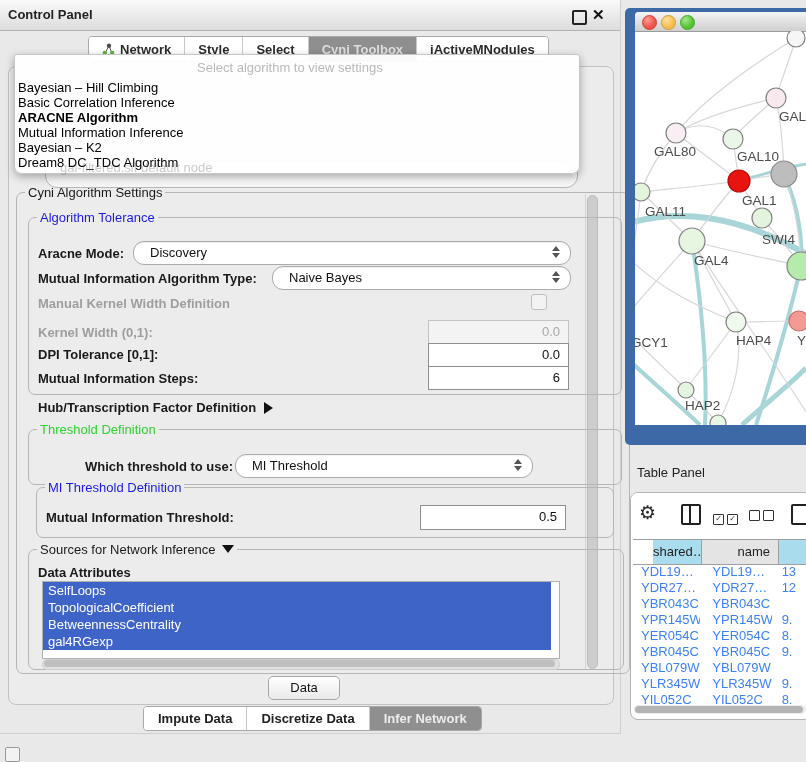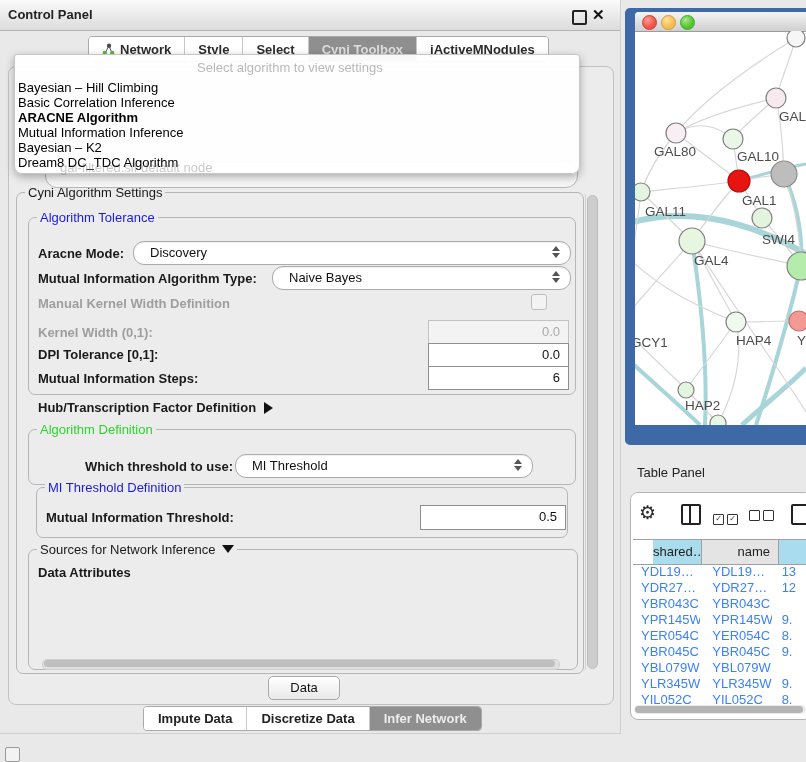--- a/index.html
+++ b/index.html
@@ -20,21 +20,21 @@
   .outer{left:8px;top:66px;width:604px;height:637px;background:#ececec;border:1px solid #c2c2c2;border-radius:8px;}
   
   .ghost-combo{left:45px;top:161px;width:531px;height:25px;border:1px solid #b6b6b6;border-radius:12px;background:#f6f6f6;z-index:1;}
   .ghost-text{left:60px;top:160px;z-index:6;color:rgba(100,100,100,0.35);}
   
   .popup{left:14px;top:54px;width:564px;height:118px;background:rgba(255,255,255,0.95);border:1px solid #c6c6c6;border-radius:3px 3px 8px 8px;box-shadow:0 3px 9px rgba(0,0,0,0.30);z-index:5;}
   .popup .ph{height:25px;line-height:25px;padding-left:182px;color:#b9b9b9;}
   .popup .it{height:15px;line-height:15px;padding-left:3px;color:#000;}
   .popup .it.b{font-weight:700;}
   
-  .group{border:1px solid #b6b6b6;border-radius:7px;}
+  .group{border:1px solid #b6b6b6;border-radius:7px;padding-left:46px;}
   .legend{position:absolute;top:-8px;left:8px;background:#ececec;padding:0 3px;white-space:nowrap;}
   .legend.blue{color:#1a1ae0;}
   .legend.green{color:#2ed32e;}
   .lbl{font-weight:700;color:#1a1a1a;white-space:nowrap;}
   .dis{color:#9e9e9e;}
   
   .combo{background:#fff;border:1px solid #ababab;border-radius:11px;box-shadow:inset 0 1px 1px rgba(0,0,0,0.06);}
   .combo .txt{position:absolute;left:16px;top:3px;color:#111;}
   .stepper{position:absolute;right:10px;top:4px;display:flex;flex-direction:column;gap:2px;}
   .tri-up{width:0;height:0;border-left:4px solid transparent;border-right:4px solid transparent;border-bottom:5px solid #555;}
@@ -177,41 +177,47 @@
     <span class="abs lbl" style="left:38px;top:347px;">DPI Tolerance [0,1]:</span>
     <div class="abs field" style="left:428px;top:343px;width:131px;height:22px;">0.0</div>
     <span class="abs lbl" style="left:38px;top:371px;">Mutual Information Steps:</span>
     <div class="abs field" style="left:428px;top:366px;width:131px;height:22px;">6</div>
 
     <div class="abs" style="left:38px;top:400px;">
       <span class="lbl">Hub/Transcription Factor Definition</span><span class="arrow-right"></span>
     </div>
 
     <div class="abs group" style="left:28px;top:429px;width:546px;height:54px;">
-      <span class="legend green">Algorithm Definition</span>
+      <span class="legend green">Threshold Definition</span>
     </div>
     <span class="abs lbl" style="left:85px;top:459px;">Which threshold to use:</span>
     <div class="abs combo" style="left:235px;top:454px;width:296px;height:22px;">
       <span class="txt">MI Threshold</span>
       <span class="stepper">
           <span class="tri-up"></span>
           <span class="tri-dn"></span>
         </span>
     </div>
 
     <div class="abs group" style="left:36px;top:487px;width:530px;height:49px;">
       <span class="legend blue">MI Threshold Definition</span>
     </div>
     <span class="abs lbl" style="left:46px;top:510px;">Mutual Information Threshold:</span>
     <div class="abs field" style="left:420px;top:505px;width:136px;height:23px;">0.5</div>
 
     <div class="abs group" style="left:28px;top:549px;width:548px;height:119px;">
       <span class="legend"><span>Sources for Network Inference</span><span class="arrow-down"></span></span>
     </div>
     <span class="abs lbl" style="left:38px;top:565px;">Data Attributes</span>
+    <div class="abs attr-list">
+      <div class="attr-item">SelfLoops</div>
+      <div class="attr-item">TopologicalCoefficient</div>
+      <div class="attr-item">BetweennessCentrality</div>
+      <div class="attr-item">gal4RGexp</div>
+    </div>
     <div class="abs hscroll" style="left:42px;top:659px;width:516px;">
         <div class="hthumb"></div>
       </div>
 
     <div class="abs btn">Data</div>
     <div class="abs btabs">
       <div class="btab">
           <span>Impute Data</span>
         </div>
       <div class="btab">

